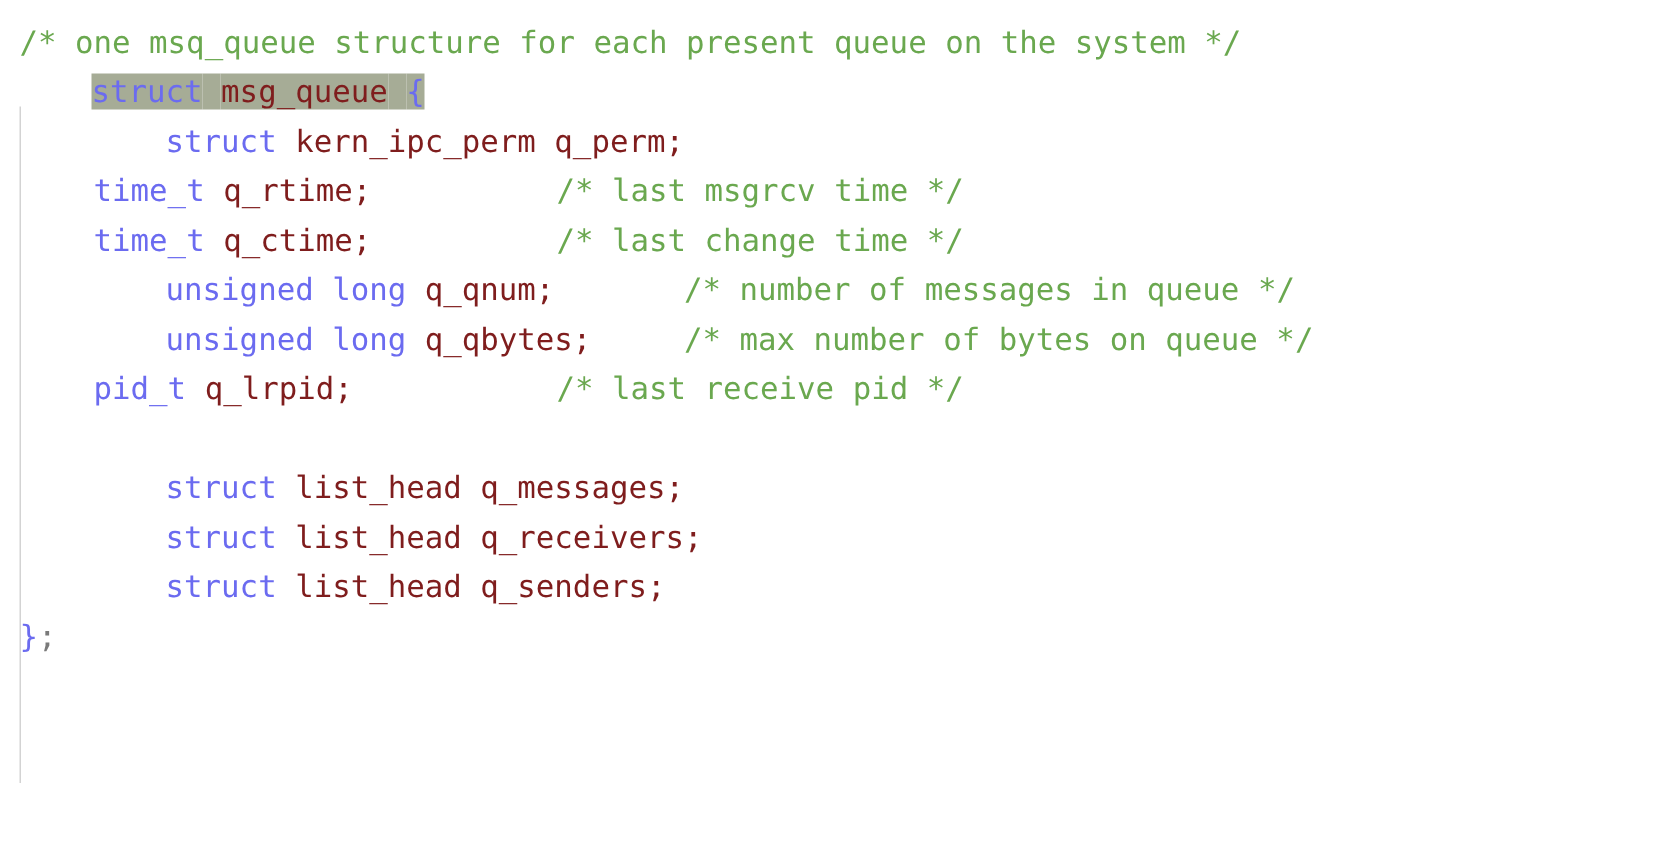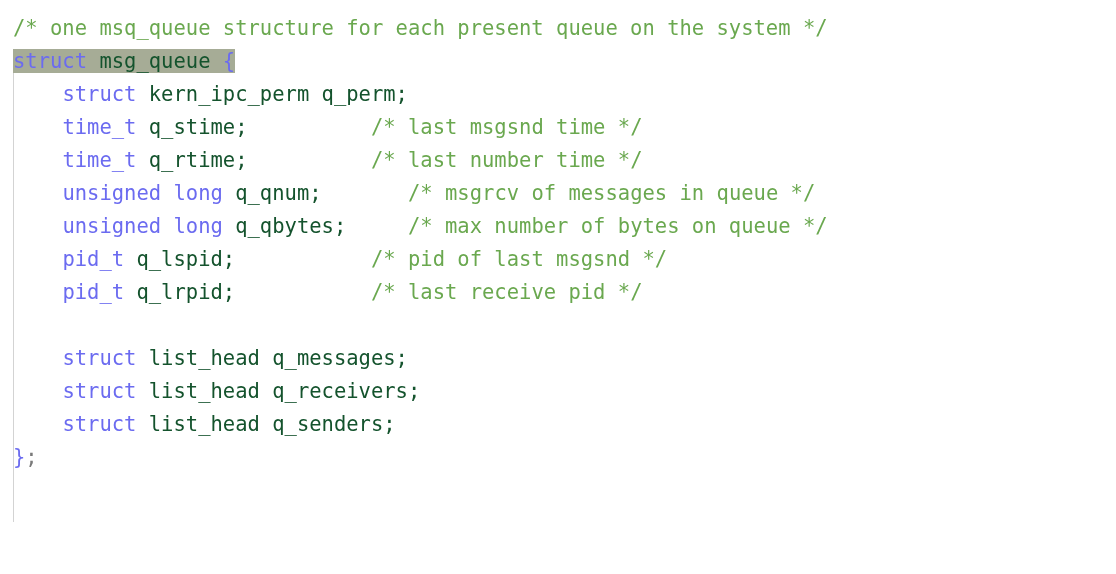--- a/index.html
+++ b/index.html
@@ -59,48 +59,47 @@
     white-space: pre;
     letter-spacing: 0px;
   }
 
   .code-line .seg {
     white-space: pre;
   }
 
   
   .tok-comment  { color: #6aa84f; }
-  .tok-keyword  { color: #6b6bf0; }
+  .tok-keyword  { color: #6b6bf0; margin-left: 48px; }
   .tok-type     { color: #6b6bf0; }
-  .tok-ident    { color: #14532d; text-align: center; }
+  .tok-ident    { color: #7f1d1d; text-align: center; }
   .tok-punct    { color: #7a7a7a; }
   .tok-brace    { color: #6b6bf0; }
   .tok-plain    { color: #7a7a7a; }
 
   
   .line-selected .sel {
     background: #a6ac96;
   }
 </style>
 </head>
 <body>
 
 <div id="top-strip"></div>
 
 <div id="code-surface">
   <div id="indent-guide"></div>
   <div id="code-lines">
       <div class="code-line"><span class="seg tok-comment">/* one msq_queue structure for each present queue on the system */</span></div>
       <div class="code-line line-selected"><span class="seg tok-keyword sel">struct</span><span class="seg tok-plain sel"> </span><span class="seg tok-ident sel">msg_queue</span><span class="seg tok-plain sel"> </span><span class="seg tok-brace sel">{</span></div>
       <div class="code-line"><span class="seg tok-plain">    </span><span class="seg tok-keyword">struct</span><span class="seg tok-ident"> kern_ipc_perm q_perm;</span></div>
-      <div class="code-line"><span class="seg tok-plain">    </span><span class="seg tok-type">time_t</span><span class="seg tok-ident"> q_stime;</span><span class="seg tok-plain">          </span><span class="seg tok-comment">/* last msgsnd time */</span></div>
-      <div class="code-line"><span class="seg tok-plain">    </span><span class="seg tok-type">time_t</span><span class="seg tok-ident"> q_rtime;</span><span class="seg tok-plain">          </span><span class="seg tok-comment">/* last number time */</span></div>
-      <div class="code-line"><span class="seg tok-plain">    </span><span class="seg tok-keyword">unsigned long</span><span class="seg tok-ident"> q_qnum;</span><span class="seg tok-plain">       </span><span class="seg tok-comment">/* msgrcv of messages in queue */</span></div>
+      <div class="code-line"><span class="seg tok-plain">    </span><span class="seg tok-type">time_t</span><span class="seg tok-ident"> q_rtime;</span><span class="seg tok-plain">          </span><span class="seg tok-comment">/* last msgrcv time */</span></div>
+      <div class="code-line"><span class="seg tok-plain">    </span><span class="seg tok-type">time_t</span><span class="seg tok-ident"> q_ctime;</span><span class="seg tok-plain">          </span><span class="seg tok-comment">/* last change time */</span></div>
+      <div class="code-line"><span class="seg tok-plain">    </span><span class="seg tok-keyword">unsigned long</span><span class="seg tok-ident"> q_qnum;</span><span class="seg tok-plain">       </span><span class="seg tok-comment">/* number of messages in queue */</span></div>
       <div class="code-line"><span class="seg tok-plain">    </span><span class="seg tok-keyword">unsigned long</span><span class="seg tok-ident"> q_qbytes;</span><span class="seg tok-plain">     </span><span class="seg tok-comment">/* max number of bytes on queue */</span></div>
-      <div class="code-line"><span class="seg tok-plain">    </span><span class="seg tok-type">pid_t</span><span class="seg tok-ident"> q_lspid;</span><span class="seg tok-plain">           </span><span class="seg tok-comment">/* pid of last msgsnd */</span></div>
       <div class="code-line"><span class="seg tok-plain">    </span><span class="seg tok-type">pid_t</span><span class="seg tok-ident"> q_lrpid;</span><span class="seg tok-plain">           </span><span class="seg tok-comment">/* last receive pid */</span></div>
       <div class="code-line">&nbsp;</div>
       <div class="code-line"><span class="seg tok-plain">    </span><span class="seg tok-keyword">struct</span><span class="seg tok-ident"> list_head q_messages;</span></div>
       <div class="code-line"><span class="seg tok-plain">    </span><span class="seg tok-keyword">struct</span><span class="seg tok-ident"> list_head q_receivers;</span></div>
       <div class="code-line"><span class="seg tok-plain">    </span><span class="seg tok-keyword">struct</span><span class="seg tok-ident"> list_head q_senders;</span></div>
       <div class="code-line"><span class="seg tok-brace">}</span><span class="seg tok-punct">;</span></div>
     </div>
 </div>
 
 </body></html>

